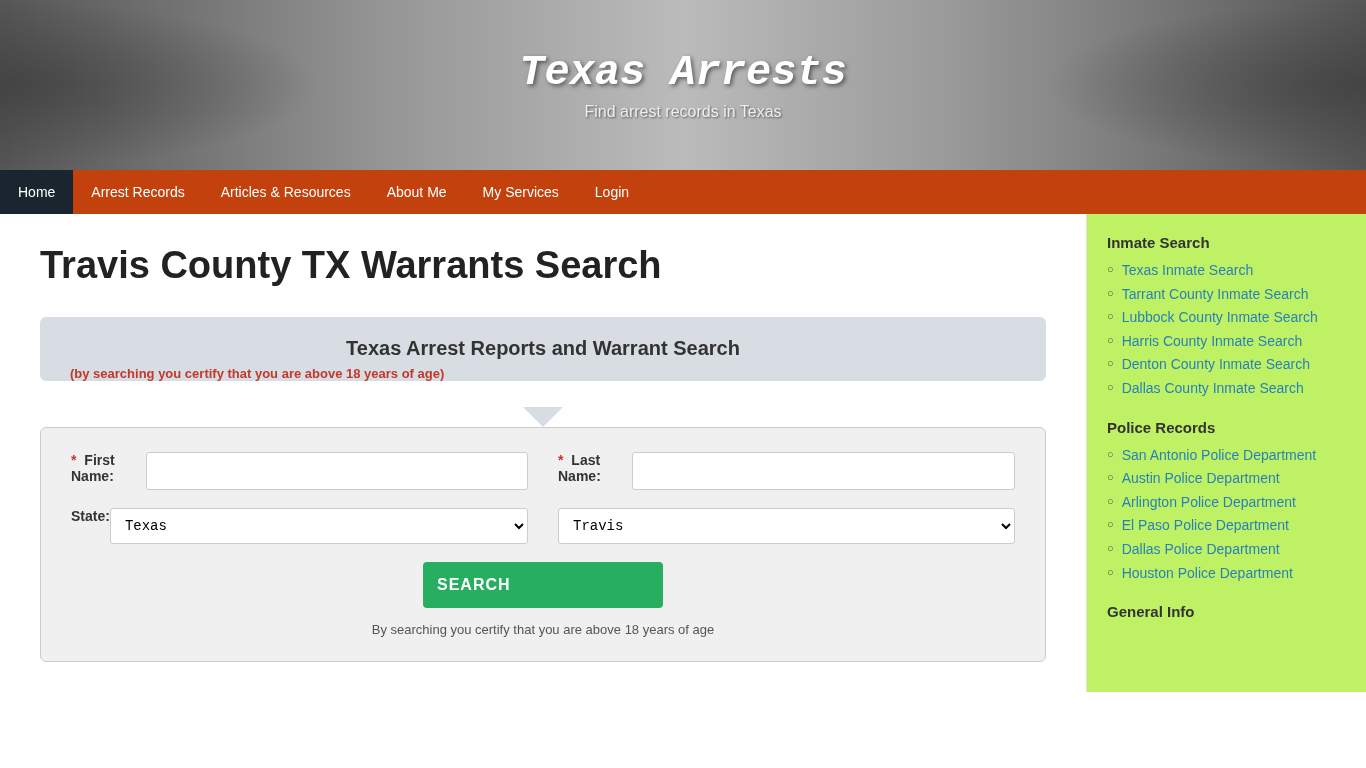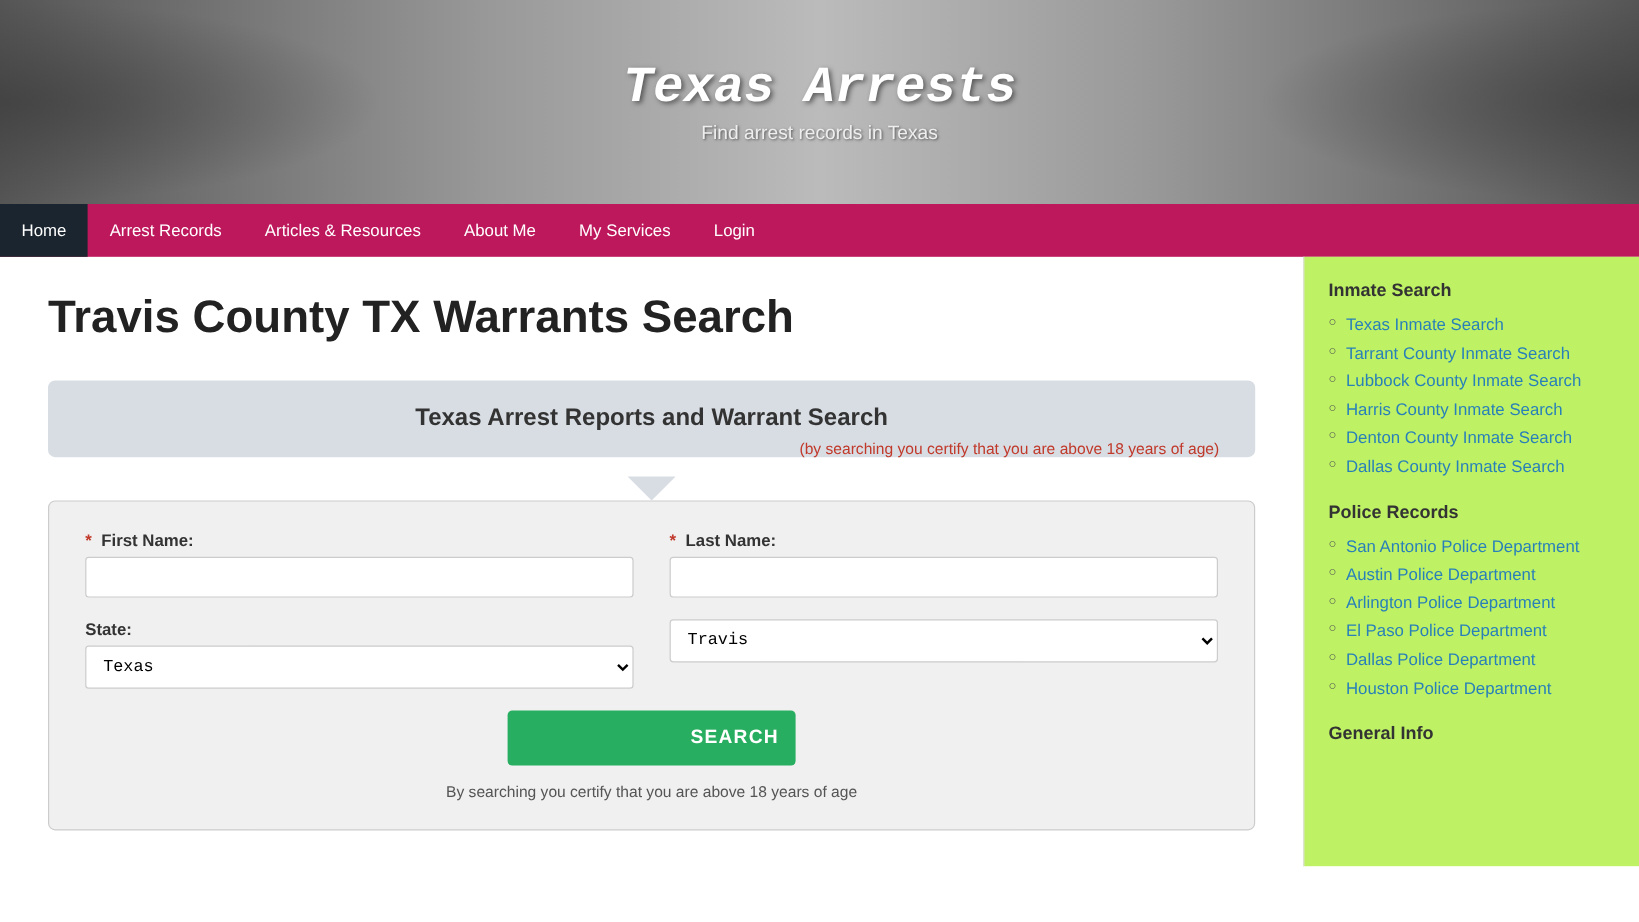--- a/index.html
+++ b/index.html
@@ -47,21 +47,21 @@
     }
     .site-subtitle {
       font-size: 16px;
       color: #eee;
       margin-top: 6px;
       text-shadow: 1px 1px 2px rgba(0,0,0,0.5);
     }
 
     
     nav {
-      background: #be185d;
+      background: #c2410c;
       display: flex;
       align-items: flex-end;
     }
     nav a {
       color: #fff;
       text-decoration: none;
       padding: 14px 18px;
       font-size: 14px;
       display: block;
       white-space: nowrap;
@@ -98,22 +98,23 @@
     .search-box-title {
       font-size: 20px;
       font-weight: bold;
       color: #333;
       text-align: center;
       margin-bottom: 6px;
     }
     .search-box-disclaimer {
       font-size: 13px;
       color: #c0392b;
-      text-align: right;
-      margin-bottom: 16px;
+      text-align: left;
+      margin-bottom: 26px;
+      font-weight: bold;
     }
     .search-box-arrow {
       width: 0;
       height: 0;
       border-left: 20px solid transparent;
       border-right: 20px solid transparent;
       border-top: 20px solid #d8dde3;
       margin: 0 auto;
     }
 
@@ -125,21 +126,21 @@
       margin-top: 0;
     }
     .form-row {
       display: flex;
       gap: 30px;
       margin-bottom: 18px;
     }
     .form-group {
       flex: 1;
       display: flex;
-      flex-direction: column;
+      flex-direction: row;
     }
     .form-label {
       font-size: 14px;
       font-weight: bold;
       margin-bottom: 6px;
       color: #333;
     }
     .required-star {
       color: #c0392b;
       margin-right: 4px;
@@ -168,21 +169,21 @@
       margin: 0 auto 14px auto;
       padding: 14px;
       background: #27ae60;
       color: #fff;
       font-size: 16px;
       font-weight: bold;
       letter-spacing: 1px;
       border: none;
       border-radius: 4px;
       cursor: pointer;
-      text-align: right;
+      text-align: left;
     }
     .form-note {
       text-align: center;
       font-size: 13px;
       color: #555;
     }
 
     
     .sidebar {
       width: 280px;

